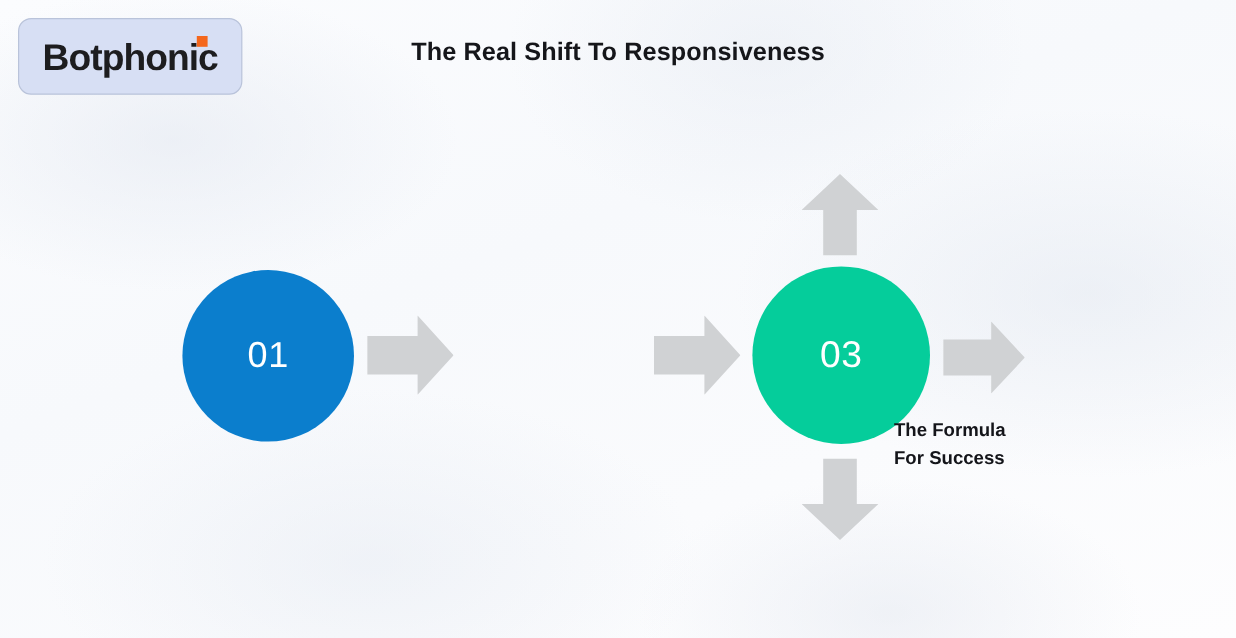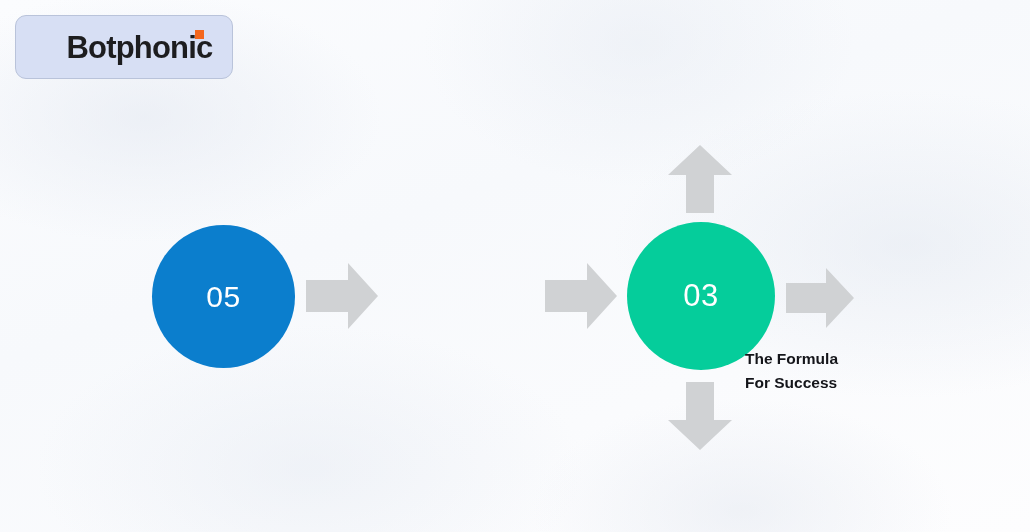--- a/index.html
+++ b/index.html
@@ -33,21 +33,20 @@
     left: 15px;
     top: 15px;
     width: 185px;
     height: 62px;
     background: #d7dff4;
     border: 1px solid #b9c3da;
     border-radius: 11px;
     display: flex;
     align-items: center;
     justify-content: center;
-    padding-left: 31px;
   }
   #logo-text {
     position: relative;
     font-size: 31px;
     font-weight: 700;
     letter-spacing: -0.8px;
     color: #1d1d1f;
     line-height: 1;
   }
   #logo-dot {
@@ -130,23 +129,24 @@
 
 <div id="slide">
 
   <div id="logo-box">
     <span id="logo-text">
       <span>Botphonic</span>
       <span id="logo-dot"></span>
     </span>
   </div>
 
+  <div id="title">The Real Shift To Responsiveness</div>
 
   <div class="circle" id="circle-1">
-    <span>05</span>
+    <span>01</span>
   </div>
 
   <div class="arrow" id="arrow-1">
     <svg width="72" height="66" viewBox="0 0 72 66">
       <polygon points="0,17 42,17 42,0 72,33 42,66 42,49 0,49" fill="#d0d2d4"></polygon>
     </svg>
   </div>
 
 
   <div class="arrow" id="arrow-2">

